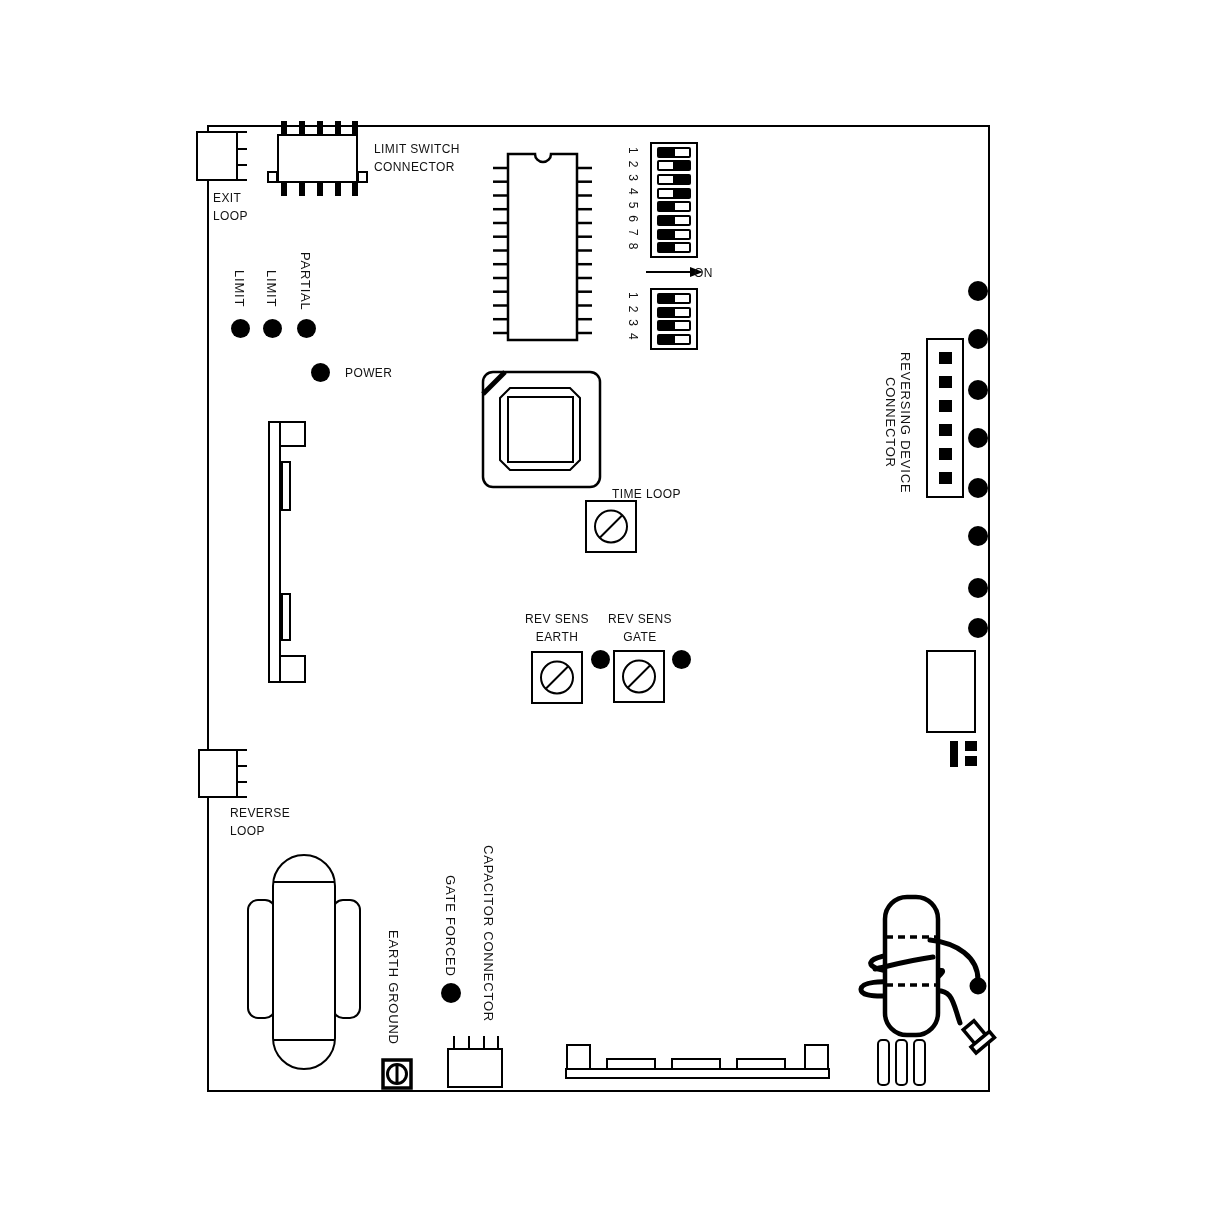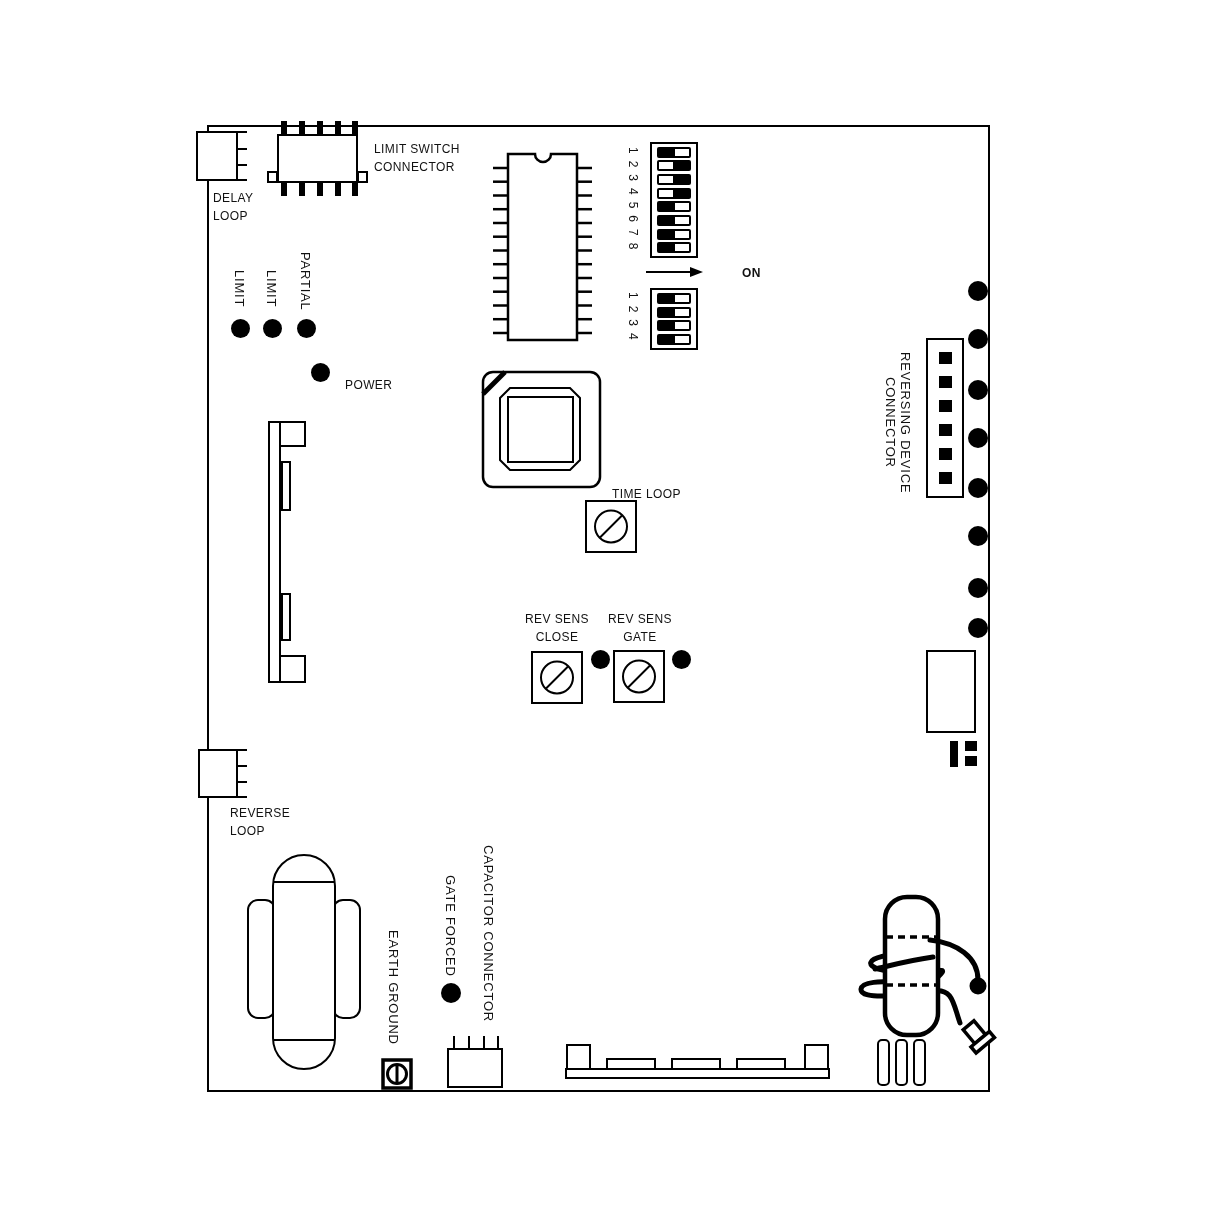--- a/index.html
+++ b/index.html
@@ -45,21 +45,21 @@
 <div id="canvas">
 
   <div class="abs board"></div>
 
   <div class="abs outline" style="left:196px; top:131px; width:42px; height:50px; z-index:3;"></div>
   <div class="abs tick" style="left:238px; top:131px; width:9px; z-index:3;"></div>
   <div class="abs tick" style="left:238px; top:148px; width:9px; z-index:3;"></div>
   <div class="abs tick" style="left:238px; top:164px; width:9px; z-index:3;"></div>
   <div class="abs tick" style="left:238px; top:179px; width:9px; z-index:3;"></div>
   <div class="abs lbl" style="left:213px; top:189px; z-index:3;">
-    <div>DELAY</div>
+    <div>EXIT</div>
     <div>LOOP</div>
   </div>
 
   <div class="abs pin" style="left:281px; top:121px; width:6px; height:14px; z-index:3;"></div>
   <div class="abs pin" style="left:299px; top:121px; width:6px; height:14px; z-index:3;"></div>
   <div class="abs pin" style="left:317px; top:121px; width:6px; height:14px; z-index:3;"></div>
   <div class="abs pin" style="left:335px; top:121px; width:6px; height:14px; z-index:3;"></div>
   <div class="abs pin" style="left:352px; top:121px; width:6px; height:14px; z-index:3;"></div>
   <div class="abs pin" style="left:281px; top:183px; width:6px; height:13px; z-index:2;"></div>
   <div class="abs pin" style="left:299px; top:183px; width:6px; height:13px; z-index:2;"></div>
@@ -131,21 +131,21 @@
       </div>
       <div class="dip-row on">
         <div class="dip-knob"></div>
       </div>
     </div>
 
   <svg class="abs" style="left:646px; top:264px;" width="58" height="16">
     <line x1="0" y1="8" x2="44" y2="8" stroke="#000" stroke-width="2"></line>
     <polygon points="44,3 57,8 44,13" fill="#000"></polygon>
   </svg>
-  <div class="abs lbl" style="left:742px; top:264px;font-weight:bold;">ON</div>
+  <div class="abs lbl" style="left:694px; top:264px;">ON</div>
 
   <div class="abs dip-num" style="left:626px; top:292px; height:58px;">1234</div>
   <div class="abs dip-box" style="left:650px; top:288px; width:48px; height:62px;">
       <div class="dip-row on">
         <div class="dip-knob"></div>
       </div>
       <div class="dip-row on">
         <div class="dip-knob"></div>
       </div>
       <div class="dip-row on">
@@ -156,21 +156,21 @@
       </div>
     </div>
 
   <div class="abs vlbl" style="left:232px; top:270px;">LIMIT</div>
   <div class="abs vlbl" style="left:264px; top:270px;">LIMIT</div>
   <div class="abs vlbl" style="left:298px; top:252px;">PARTIAL</div>
   <div class="abs led" style="left:231px; top:319px; width:19px; height:19px;"></div>
   <div class="abs led" style="left:263px; top:319px; width:19px; height:19px;"></div>
   <div class="abs led" style="left:297px; top:319px; width:19px; height:19px;"></div>
   <div class="abs led" style="left:311px; top:363px; width:19px; height:19px;"></div>
-  <div class="abs lbl" style="left:345px; top:376px;text-align:right;">POWER</div>
+  <div class="abs lbl" style="left:345px; top:364px;text-align:right;">POWER</div>
 
   <svg class="abs" style="left:265px; top:418px;" width="45" height="272">
     <g stroke="#000" stroke-width="2" fill="#fff">
       <rect x="15" y="4" width="25" height="24"></rect>
       <rect x="17" y="44" width="8" height="48"></rect>
       <rect x="17" y="176" width="8" height="46"></rect>
       <rect x="15" y="238" width="25" height="26"></rect>
       <rect x="4" y="4" width="11" height="260"></rect>
     </g>
   </svg>
@@ -184,21 +184,21 @@
 
   <div class="abs lbl" style="left:612px; top:485px;">TIME LOOP</div>
   <svg class="abs" style="left:584px; top:499px;" width="54" height="55">
     <rect x="2" y="2" width="50" height="51" fill="#fff" stroke="#000" stroke-width="2"></rect>
     <circle cx="27" cy="27.5" r="16" fill="#fff" stroke="#000" stroke-width="2"></circle>
     <line x1="16" y1="38.5" x2="38" y2="16.5" stroke="#000" stroke-width="2"></line>
   </svg>
 
   <div class="abs lbl" style="left:511px; top:610px; width:92px; text-align:center;">
     <div>REV SENS</div>
-    <div>CLOSE</div>
+    <div>EARTH</div>
   </div>
   <div class="abs lbl" style="left:594px; top:610px; width:92px; text-align:center;">
     <div>REV SENS</div>
     <div>GATE</div>
   </div>
   <svg class="abs" style="left:530px; top:650px;" width="54" height="55">
     <rect x="2" y="2" width="50" height="51" fill="#fff" stroke="#000" stroke-width="2"></rect>
     <circle cx="27" cy="27.5" r="16" fill="#fff" stroke="#000" stroke-width="2"></circle>
     <line x1="16" y1="38.5" x2="38" y2="16.5" stroke="#000" stroke-width="2"></line>
   </svg>

